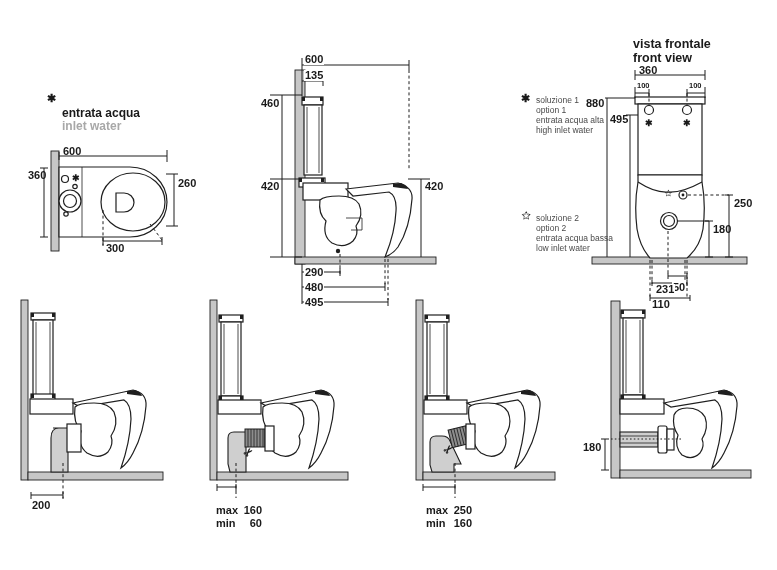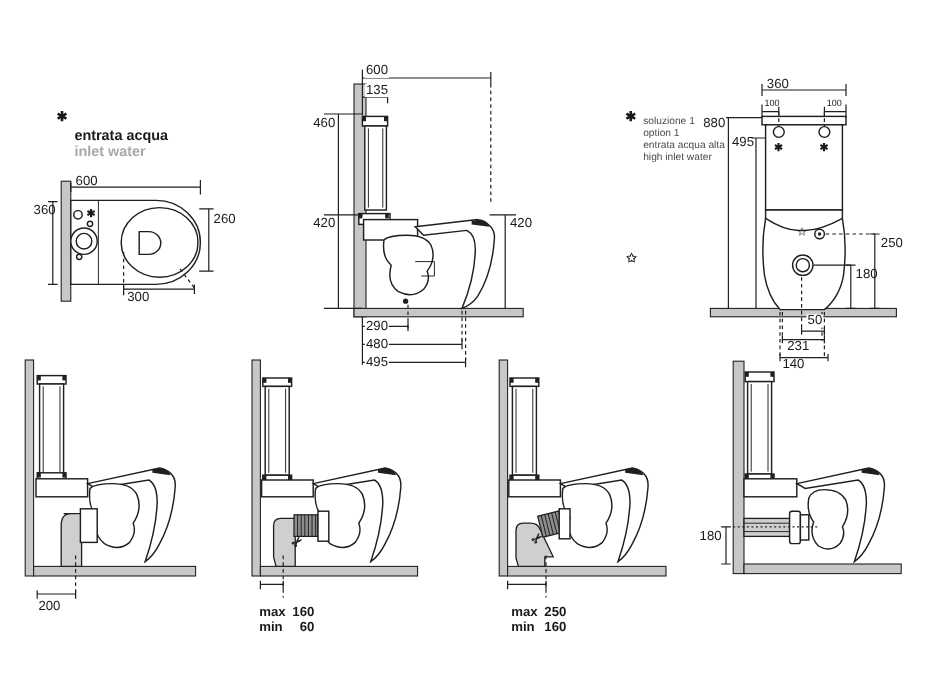--- a/index.html
+++ b/index.html
@@ -13,21 +13,21 @@
   .white{fill:#fff;stroke:var(--line);stroke-width:1.2}
   .wallf{fill:var(--wall);stroke:var(--line);stroke-width:0.9}
   .pipe{fill:var(--pipe);stroke:var(--line);stroke-width:1.1}
   .pipedark{fill:var(--pipe_dark);stroke:var(--line);stroke-width:1}
   .blk{fill:var(--line);stroke:none}
   .dimln{fill:none;stroke:var(--line);stroke-width:1}
   .thin{stroke-width:0.8}
   .dash{stroke-dasharray:3 2.6}
   .dots{stroke-dasharray:1.6 2.2}
   
-  .dim{position:absolute;font-size:11px;font-weight:normal;line-height:1;white-space:nowrap;color:var(--text)}
+  .dim{position:absolute;font-size:11px;font-weight:bold;line-height:1;white-space:nowrap;color:var(--text)}
   .dim.sm{font-size:7.5px}
   .dim.bg{background:#fff;padding:0 1px}
   .glyph{position:absolute;line-height:1;font-weight:bold;color:var(--text)}
   .title{position:absolute;font-size:12.5px;font-weight:bold;line-height:1.15;white-space:nowrap}
   .legend-main{position:absolute;font-size:12px;font-weight:bold;line-height:1.12;white-space:nowrap}
   .legend-main .en{color:var(--muted)}
   .legend-opt{position:absolute;font-size:8.5px;line-height:1.18;white-space:nowrap;color:var(--legend)}
   .mm{position:absolute;font-size:11px;font-weight:bold;line-height:1}
   .mm .row{display:flex;justify-content:space-between;width:46px;margin-bottom:2px}
 </style>
@@ -131,41 +131,51 @@
       <circle class="white" cx="154" cy="189" r="8.5"></circle>
       <circle class="white" cx="154" cy="189" r="5.5"></circle>
       <line class="dimln" x1="163" y1="189" x2="194" y2="189"></line>
       <path class="dimln" d="M214,163 V225 M210,163 h8 M210,225 h8"></path>
       <path class="dimln" d="M194,189 V225 M190,189 h8 M190,225 h8"></path>
       <path class="dimln dash" d="M135,228 v38 M137,228 v24 M153,199 v44 M172,228 v38 M170,228 v24"></path>
       <path class="dimln" d="M153,244 h19 M153,241 v6 M172,241 v6"></path>
       <path class="dimln" d="M137,251 h35 M137,248 v6 M172,248 v6"></path>
       <path class="dimln" d="M135,266 h40 M135,263 v6 M175,263 v6"></path>
     </svg>
+    <div class="title" style="left:118px;top:5px">
+      <div>vista frontale</div>
+      <div>front view</div>
+    </div>
     <span class="glyph" style="left:6px;top:61px;font-size:11px">✱</span>
     <div class="legend-opt" style="left:21px;top:63px">
       <div>soluzione 1</div>
       <div>option 1</div>
       <div>entrata acqua alta</div>
       <div>high inlet water</div>
     </div>
     <span class="glyph" style="left:7px;top:179px;font-size:10px">✩</span>
+    <div class="legend-opt" style="left:21px;top:181px">
+      <div>soluzione 2</div>
+      <div>option 2</div>
+      <div>entrata acqua bassa</div>
+      <div>low inlet water</div>
+    </div>
     <span class="glyph" style="left:130px;top:87px;font-size:9px">✱</span>
     <span class="glyph" style="left:168px;top:87px;font-size:9px">✱</span>
     <span class="glyph" style="left:150px;top:158px;font-size:8px">✩</span>
     <span class="dim" style="left:124px;top:33px">360</span>
     <span class="dim sm" style="left:122px;top:50px">100</span>
     <span class="dim sm" style="left:174px;top:50px">100</span>
     <span class="dim" style="left:71px;top:66px">880</span>
     <span class="dim" style="left:95px;top:82px">495</span>
     <span class="dim" style="left:219px;top:166px">250</span>
     <span class="dim" style="left:198px;top:192px">180</span>
-    <span class="dim bg" style="left:157px;top:230px">50</span>
+    <span class="dim bg" style="left:157px;top:250px">50</span>
     <span class="dim bg" style="left:140px;top:252px">231</span>
-    <span class="dim bg" style="left:136px;top:267px">140</span>
+    <span class="dim bg" style="left:136px;top:267px">110</span>
   </div>
 
   <div class="panel" style="left:15px;top:295px;width:165px;height:235px">
     <svg width="165" height="235" viewBox="0 0 165 235">
       <rect class="wallf" x="6" y="5" width="7" height="180"></rect>
       <rect class="wallf" x="13" y="177" width="135" height="8"></rect>
       <rect class="white" x="16" y="18" width="24" height="7"></rect>
       <rect class="blk" x="16" y="18" width="3" height="4"></rect>
         <rect class="blk" x="37" y="18" width="3" height="4"></rect>
       <rect class="white" x="18" y="25" width="20" height="76"></rect>

